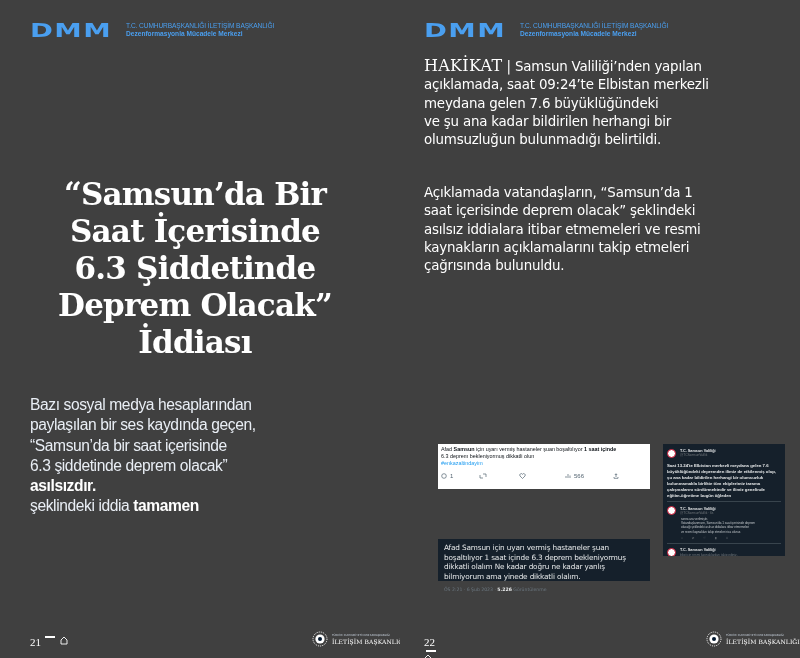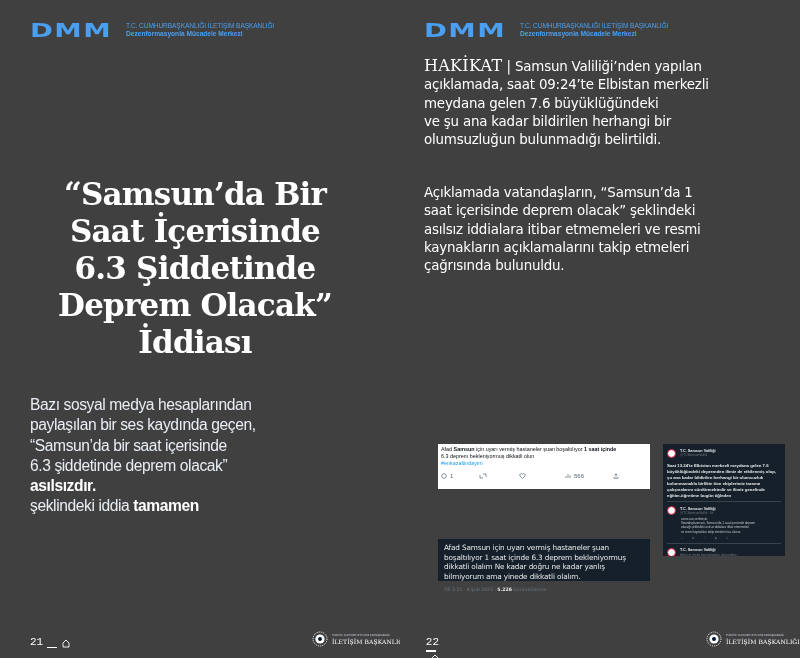--- a/index.html
+++ b/index.html
@@ -28,21 +28,21 @@
     .lead b { font-weight: bold; color: #ffffff; }
 
     
     .fact { position: absolute; left: 24px; top: 57px; width: 340px;
             font-family: "DejaVu Sans", sans-serif; font-size: 13.4px; line-height: 18.3px; color: #ffffff; letter-spacing: -0.2px; }
     .fact div { white-space: nowrap; }
     .fact .kw { font-family: "DejaVu Serif", serif; font-weight: normal; font-size: 16px; letter-spacing: 0.3px; }
     .fact2 { top: 184px; }
 
     
-    .footer-num { position: absolute; top: 636px; left: 30px; font-family: Liberation Mono, monospace; font-size: 11px; color: #ffffff; display: flex; align-items: flex-end; gap: 2px; }
+    .footer-num { position: absolute; top: 636px; left: 30px; font-family: Liberation Serif, serif; font-size: 11px; color: #ffffff; display: flex; align-items: flex-start; gap: 2px; }
     .page.right .footer-num { left: 24px; flex-direction: column; }
     .footer-num .dash { width: 10px; height: 1.5px; background: #fff; display: inline-block; margin: 0 3px 0 2px; }
     .home-icon { width: 8px; height: 9px; display: inline-block; }
     .ib-logo { position: absolute; top: 631px; display: flex; align-items: center; gap: 4px; }
     .page.left .ib-logo { left: 312px; }
     .page.right .ib-logo { left: 306px; }
     .ib-logo .emblem { width: 16px; height: 16px; }
     .ib-logo .ib-text { display: flex; flex-direction: column; }
     .ib-logo .ib-small { font-size: 2.6px; color: #c9d3df; line-height: 4px; white-space: nowrap; letter-spacing: 0; }
     .ib-logo .ib-main { font-family: "DejaVu Serif", serif; font-size: 6px; color: #ffffff; line-height: 7px; white-space: nowrap; letter-spacing: 0.1px; }

